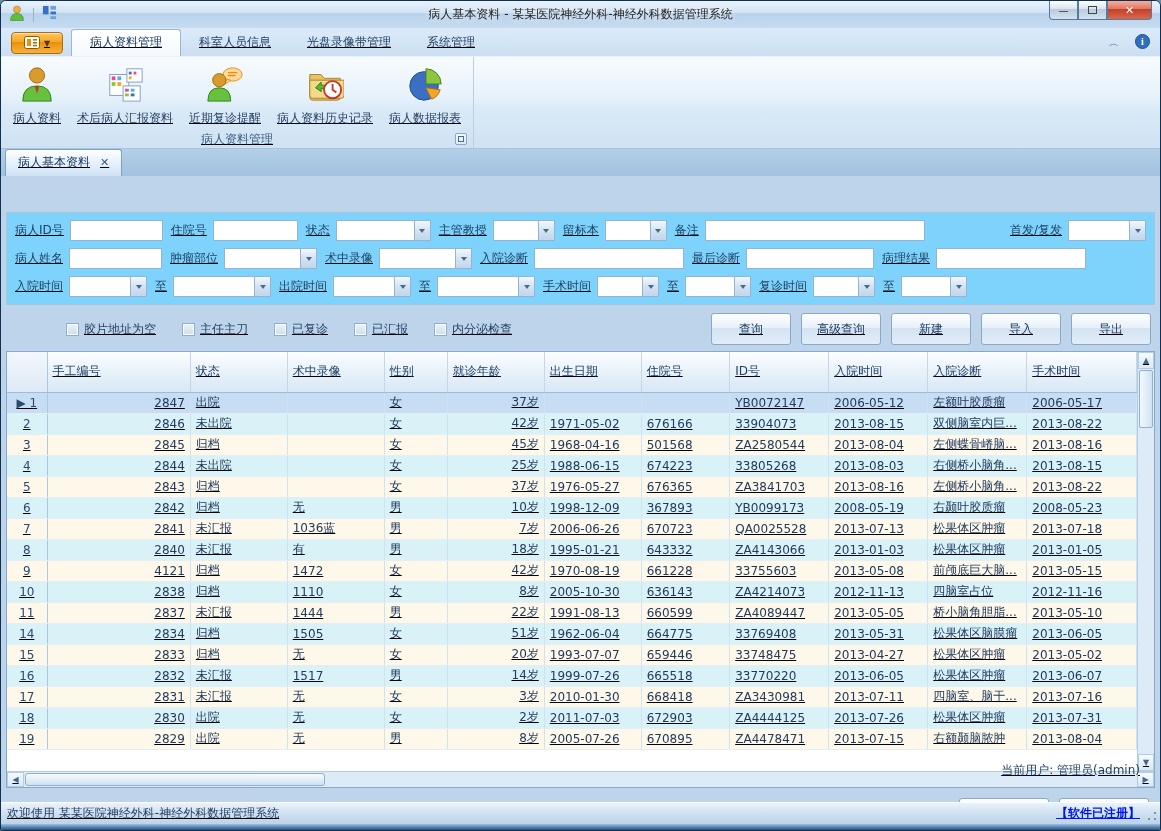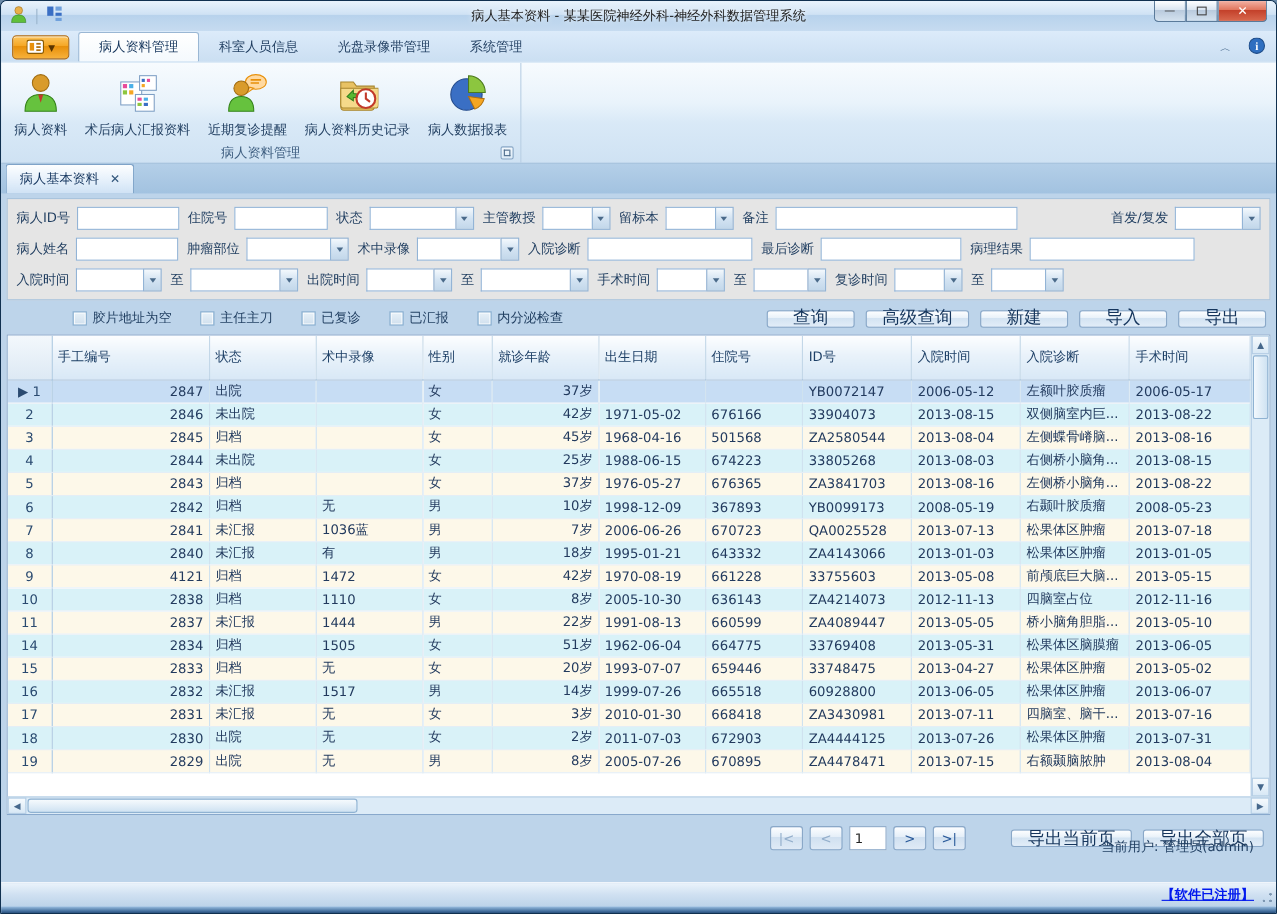--- a/index.html
+++ b/index.html
@@ -2,20 +2,21 @@
 <html><head>
 <meta charset="utf-8">
 <style>
   * { margin:0; padding:0; box-sizing:border-box; }
   html,body { background:#6b8aa8; font-family:"DejaVu Sans","Liberation Sans",sans-serif; }
   .window{
     width:1161px;height:831px;margin:0 auto;position:relative;
     background:#aecbe8;border:1px solid #10304f;border-radius:6px 6px 2px 2px;
     display:flex;flex-direction:column;overflow:hidden;
     box-shadow:inset 0 0 0 1px rgba(255,255,255,.55);
+    text-decoration:underline;
   }
   
   .titlebar{height:27px;display:flex;align-items:center;position:relative;
     background:linear-gradient(#e9f3fc,#cfe2f4 45%,#b7d2ec 46%,#c6dbf0);
     padding:0 8px;flex:0 0 auto;}
   .qat{display:flex;align-items:center;gap:8px;}
   .qat .sep{width:1px;height:14px;background:#9ab4cc;}
   .title-text{position:absolute;left:0;right:0;text-align:center;font-size:12px;color:#222;text-shadow:0 0 6px #fff;}
   .caption-btns{position:absolute;right:8px;top:0;display:flex;}
   .cap{width:29px;height:19px;border:1px solid #5a7a9a;border-top:none;
@@ -50,37 +51,37 @@
   .launcher{width:12px;height:12px;border:1px solid #8aa8c6;border-radius:2px;position:relative;background:linear-gradient(#f4f9fd,#dcebf7);}
   .launcher:before{content:"";position:absolute;left:2px;top:2px;width:4px;height:4px;border-left:1px solid #4a6a8a;border-top:1px solid #4a6a8a;}
   .launcher:after{content:"";position:absolute;right:2px;bottom:2px;width:5px;height:5px;border-right:1px solid #4a6a8a;border-bottom:1px solid #4a6a8a;}
   
   .doctabs{height:27px;background:linear-gradient(#b4cfe8,#a2c2e0);display:flex;align-items:flex-end;padding:3px 4px 0;flex:0 0 auto;}
   .doctab{display:flex;align-items:center;gap:10px;padding:4px 12px 5px;font-size:12px;color:#14355e;
     background:linear-gradient(#fdfeff,#e2eefa 60%,#cfe2f4);border:1px solid #7fa3c8;border-bottom:none;border-radius:3px 3px 0 0;}
   .doctab .x{font-size:11px;color:#35597e;font-weight:bold;}
   
   .content{flex:1;background:#bdd4ea;padding:4px 5px;display:flex;flex-direction:column;overflow:hidden;}
-  .filterpanel{background:#e5e5e5;border:1px solid #a9c4dd;padding:7px 8px;display:flex;flex-direction:column;gap:7px;}
+  .filterpanel{background:#7dd3fc;border:1px solid #a9c4dd;padding:7px 8px;display:flex;flex-direction:column;gap:7px;margin-top:32px;}
   .frow{display:flex;align-items:center;gap:8px;white-space:nowrap;}
   .fpair{display:flex;align-items:center;gap:6px;}
   .fpair.push{margin-left:auto;}
   .flabel{font-size:12px;color:#1e3c5f;}
   .tb{height:21px;background:#fff;border:1px solid #93b4d6;}
   .combo{display:flex;height:21px;}
   .combo .box{background:#fff;border:1px solid #93b4d6;border-right:none;flex:1;}
   .combo .cbtn{width:17px;background:linear-gradient(#f4f9fd,#d3e3f2 50%,#c2d7ea);border:1px solid #93b4d6;
     display:flex;align-items:center;justify-content:center;}
   .combo .cbtn:after{content:"";border-left:3px solid transparent;border-right:3px solid transparent;border-top:4px solid #4a6a8a;}
   
   .toolrow{display:flex;align-items:center;padding:8px 4px 6px 60px;}
   .chk{display:flex;align-items:center;gap:5px;margin-right:26px;font-size:12px;color:#1e3c5f;}
   .chk .box{width:13px;height:13px;border:1px solid #8ab0d0;background:linear-gradient(#e8f1f8,#d0e0ee);box-shadow:inset 0 0 0 1px #fff;}
   .btns{margin-left:auto;display:flex;gap:10px;}
-  .pbtn{min-width:80px;height:16px;padding:0 14px;font-size:16px;color:#15355c;
+  .pbtn{min-width:80px;height:32px;padding:0 14px;font-size:12px;color:#15355c;
     border:1px solid #8aa8c8;border-radius:3px;
     background:linear-gradient(#fdfeff,#e8f1f9 45%,#d3e3f2 46%,#e2edf8);
     display:flex;align-items:center;justify-content:center;}
   
   .gridwrap{border:1px solid #88a8cc;background:#fff;display:flex;flex-direction:column;height:437px;flex:0 0 auto;}
   .gridbody{flex:1;display:flex;overflow:hidden;}
   .gridtable{flex:1;overflow:hidden;}
   table.grid{border-collapse:collapse;table-layout:fixed;width:100%;}
   .grid th{height:40px;font-weight:normal;text-align:left;font-size:12px;color:#1d3f66;
     background:linear-gradient(#fdfeff,#e9f2fa 45%,#d8e8f6);
@@ -651,21 +652,21 @@
                 </tr>
                 <tr class="even">
                   <td class="ind">16</td>
                   <td class="r">2832</td>
                   <td>未汇报</td>
                   <td>1517</td>
                   <td>男</td>
                   <td class="r">14岁</td>
                   <td>1999-07-26</td>
                   <td>665518</td>
-                  <td>60928800</td>
+                  <td>33770220</td>
                   <td>2013-06-05</td>
                   <td>松果体区肿瘤</td>
                   <td>2013-06-07</td>
                 </tr>
                 <tr class="odd">
                   <td class="ind">17</td>
                   <td class="r">2831</td>
                   <td>未汇报</td>
                   <td>无</td>
                   <td>女</td>
@@ -734,20 +735,21 @@
         <div class="pgbtn">&gt;|</div>
       </div>
       <div class="expbtns">
         <div class="pbtn">导出当前页</div>
         <div class="pbtn">导出全部页</div>
       </div>
     </div>
   </div>
 
   <div class="statusbar">
+    <span>欢迎使用 某某医院神经外科-神经外科数据管理系统</span>
     <div class="right">
       <span>当前用户: 管理员(admin)</span>
       <span class="reglink">【软件已注册】</span>
       <span>2013年10月6日星期日 农历癸巳[蛇]年九月初二</span>
     </div>
     <span class="grip"></span>
   </div>
   <div class="bottomframe"></div>
 </div>
 

